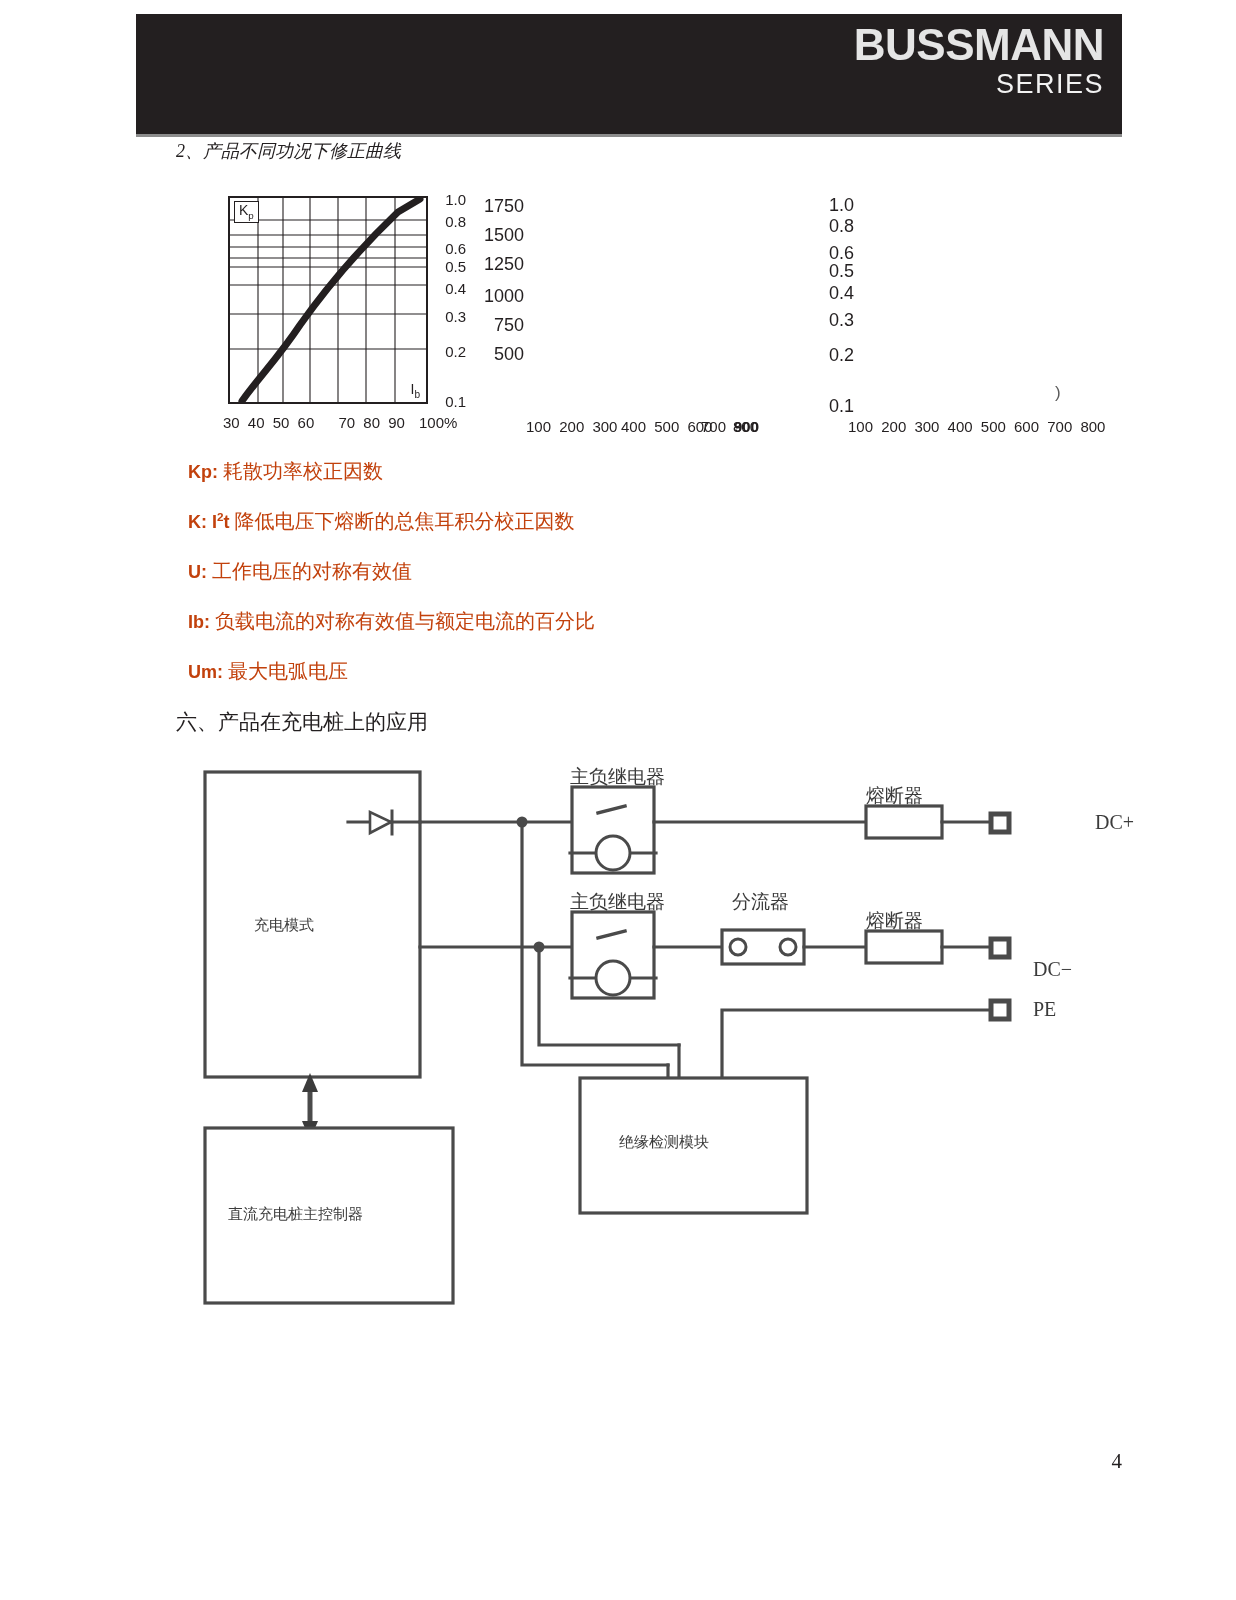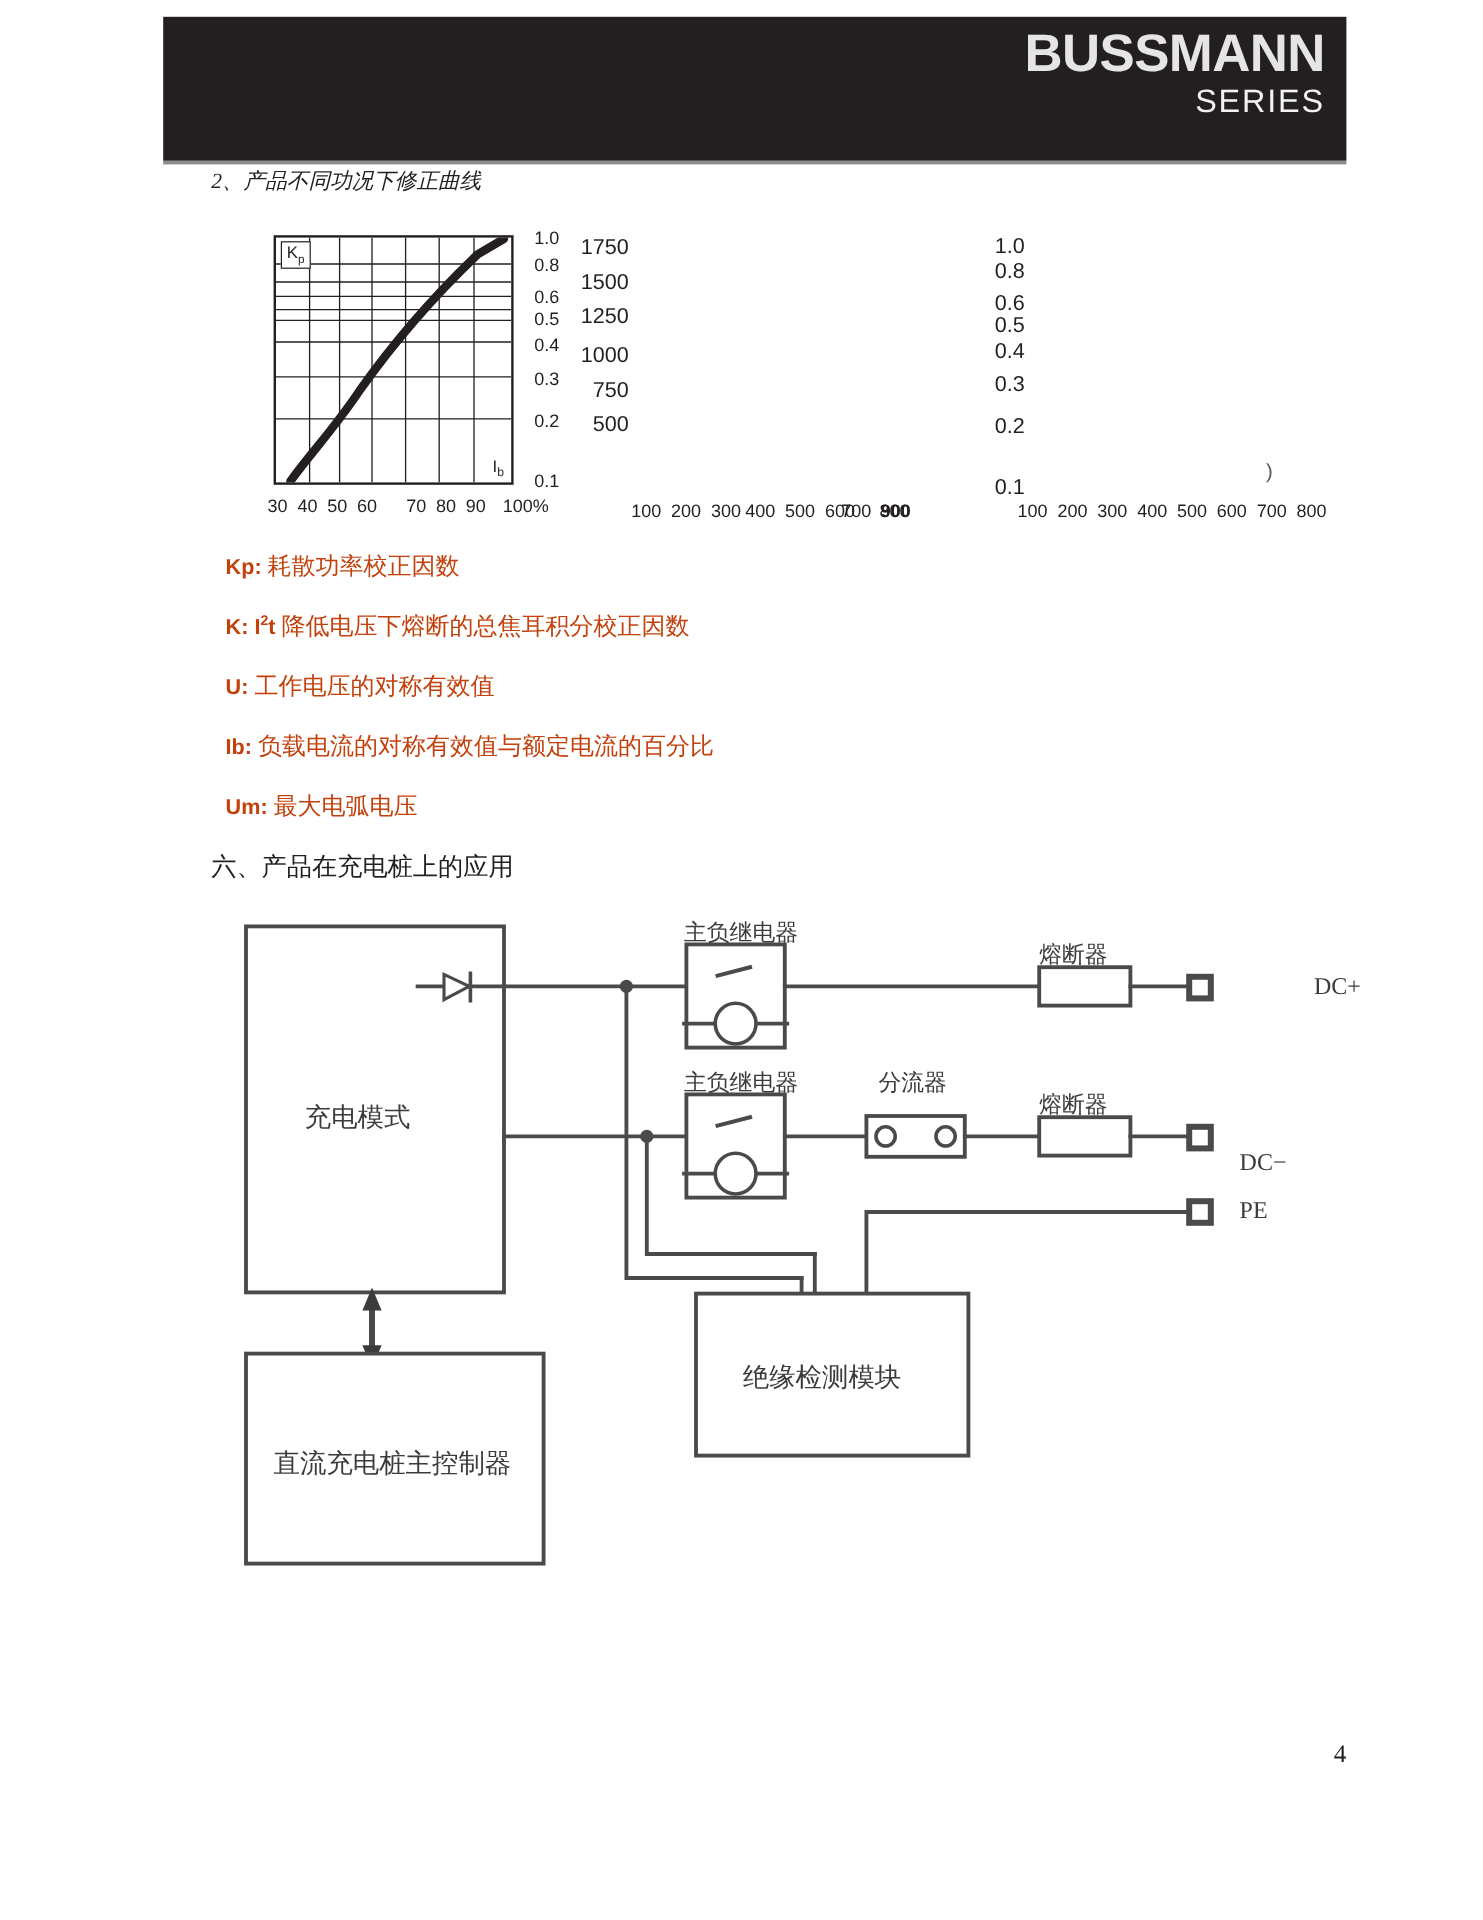--- a/index.html
+++ b/index.html
@@ -129,21 +129,21 @@
     position:absolute; left:0; top:740px;
     width:1236px; height:620px;
   }
   #diagram svg { display:block; }
   .dlabel {
     position:absolute;
     font-family:"Liberation Serif", serif;
     font-size:19px; color:#3b3b3b;
     white-space:nowrap;
   }
-  .dlabel.big { font-size:22px; }
+  .dlabel.big { font-size:15px; }
   .termlabel {
     position:absolute;
     font-family:"Liberation Serif", serif;
     font-size:20px; color:#3b3b3b;
     white-space:nowrap;
   }
 
   
   #pageno {
     position:absolute; right:114px; top:1449px;

